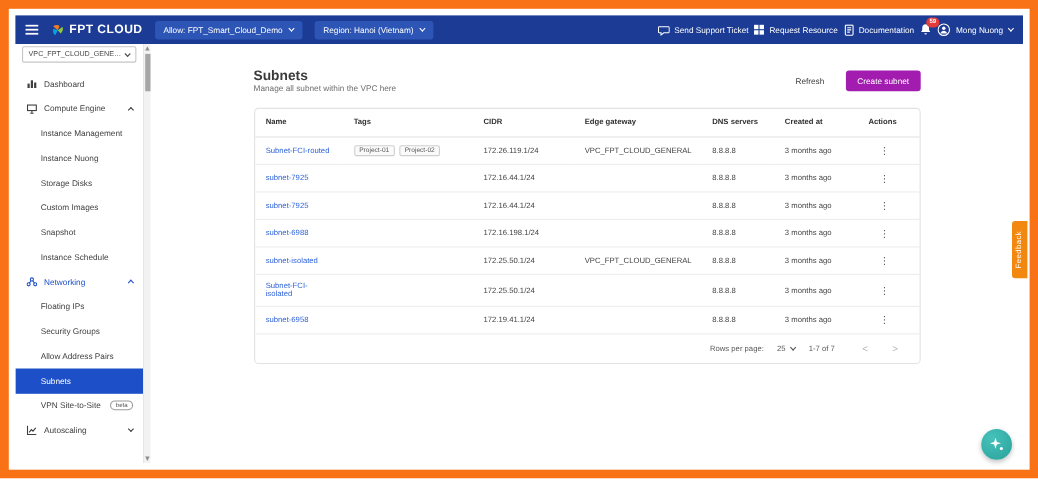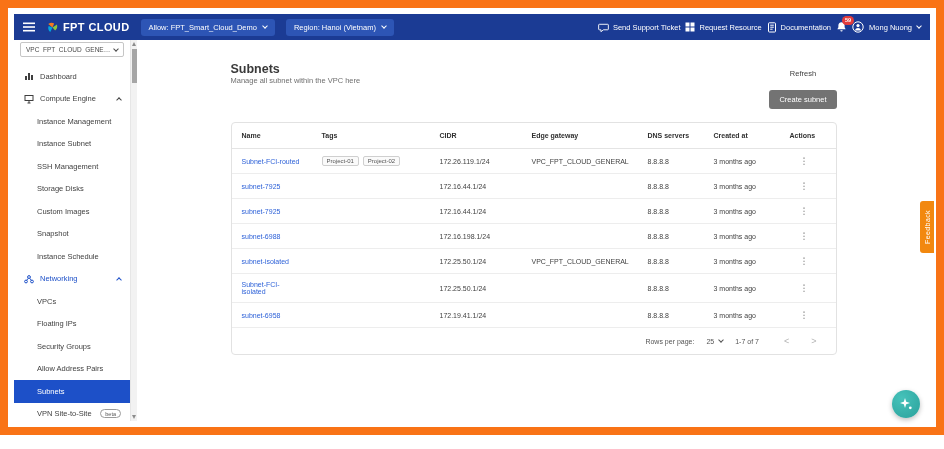--- a/index.html
+++ b/index.html
@@ -59,24 +59,24 @@
   .tri-down{ position:absolute; bottom:2px; left:1px; width:0; height:0;
     border-left:2.5px solid transparent; border-right:2.5px solid transparent;
     border-top:4px solid #8c8c8c; }
 
   
   .main{ flex:1; position:relative; background:#fff; }
   .content{ width:606px; margin:22px auto 0; }
   .page-head{ display:flex; justify-content:space-between; align-items:flex-start; }
   h1{ font-size:12.5px; color:#3a3a3a; }
   .subtitle{ margin-top:0; font-size:7.5px; color:#6f6f6f; }
-  .head-actions{ display:flex; align-items:center; gap:12px; margin-top:7px;flex-direction:column; }
+  .head-actions{ display:flex; align-items:center; gap:20px; margin-top:2px; }
   .refresh{ background:none; border:none; font-size:7.5px; color:#3f3f3f;
     font-family:inherit; cursor:pointer; }
-  .create{ background:#737373; color:#fff; border:none; border-radius:3px;
+  .create{ background:#a21caf; color:#fff; border:none; border-radius:3px;
     font-size:7.5px; padding:5px 10px; font-family:inherit; cursor:pointer; }
 
   .card{ margin-top:13px; border:1px solid #e2e2e2; border-radius:4px;
     background:#fff; overflow:hidden; }
   table{ width:100%; border-collapse:collapse; table-layout:fixed;
     font-size:7px; color:#3f3f3f; }
   th{ text-align:left; font-size:7px; color:#303030; font-weight:bold;
     padding:9px 10px; border-bottom:1px solid #e4e4e4; }
   td{ padding:7px 10px; border-bottom:1px solid #ededed; vertical-align:middle; }
   th:nth-child(1),td:nth-child(1){ width:80px; }
@@ -204,24 +204,21 @@
                 <path d="M3.5 9h3M5 6.5V9"></path>
               </svg>
             </span>
             <span class="lbl">Compute Engine</span>
             <span class="chev up"></span>
           </div>
           <div class="side-item child">
             <span class="lbl">Instance Management</span>
           </div>
           <div class="side-item child">
-            <span class="lbl">Instance Subnet</span>
-          </div>
-          <div class="side-item child">
-            <span class="lbl">SSH Management</span>
+            <span class="lbl">Instance Nuong</span>
           </div>
           <div class="side-item child">
             <span class="lbl">Storage Disks</span>
           </div>
           <div class="side-item child">
             <span class="lbl">Custom Images</span>
           </div>
           <div class="side-item child">
             <span class="lbl">Snapshot</span>
           </div>
@@ -232,23 +229,20 @@
             <span class="icn">
               <svg width="10" height="10" viewBox="0 0 10 10" fill="none" stroke="currentColor" stroke-width="1">
                 <circle cx="5" cy="3" r="1.4"></circle>
                 <circle cx="2" cy="7.5" r="1.4"></circle>
                 <circle cx="8" cy="7.5" r="1.4"></circle>
                 <path d="M4.3 4.2L2.6 6.4M5.7 4.2l1.7 2.2"></path>
               </svg>
             </span>
             <span class="lbl">Networking</span>
             <span class="chev up"></span>
-          </div>
-          <div class="side-item child">
-            <span class="lbl">VPCs</span>
           </div>
           <div class="side-item child">
             <span class="lbl">Floating IPs</span>
           </div>
           <div class="side-item child">
             <span class="lbl">Security Groups</span>
           </div>
           <div class="side-item child">
             <span class="lbl">Allow Address Pairs</span>
           </div>

